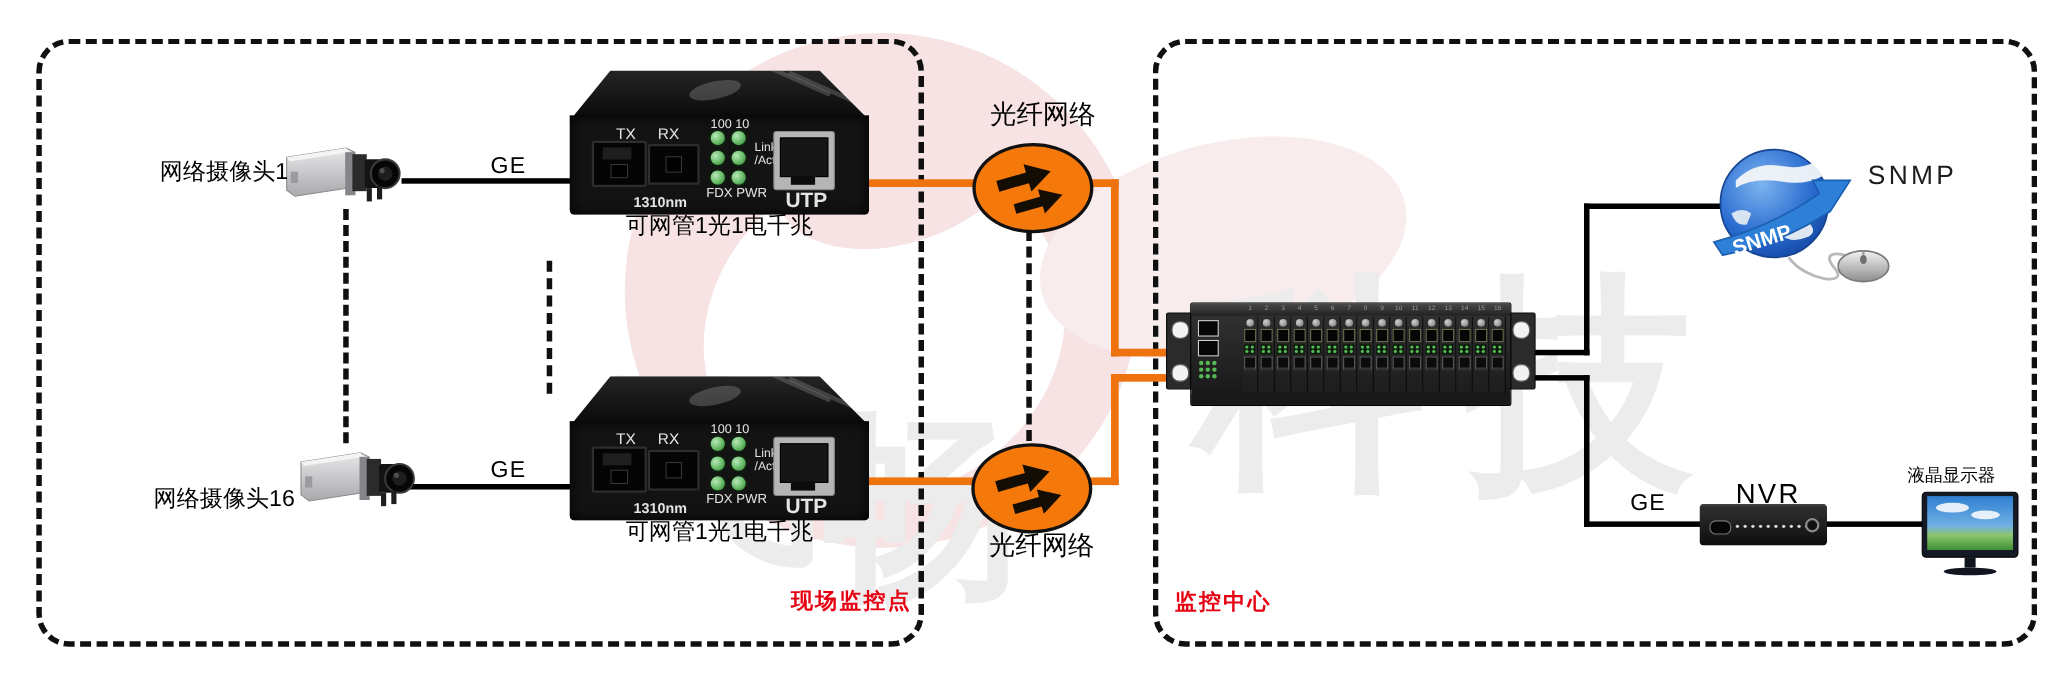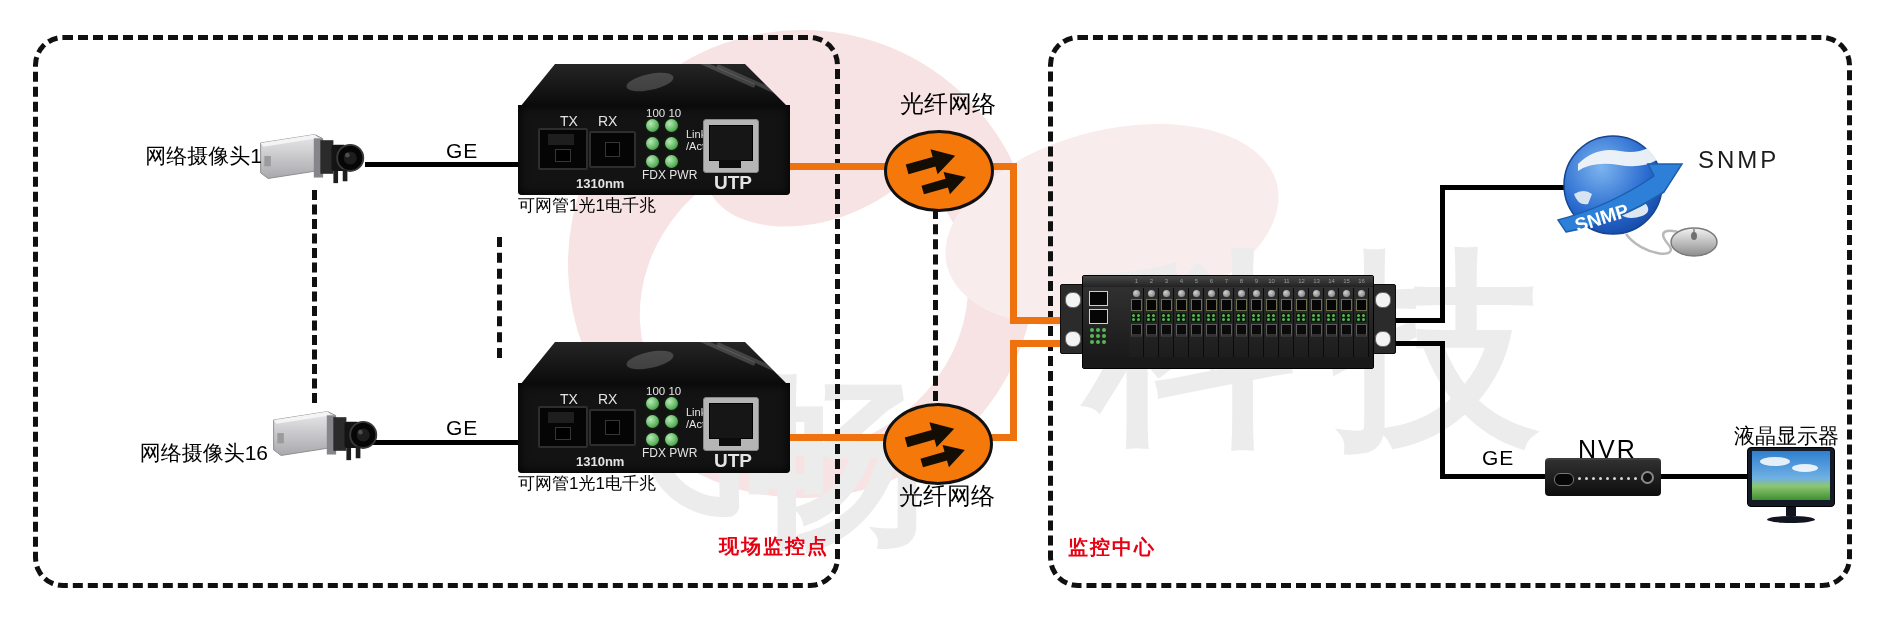--- a/index.html
+++ b/index.html
@@ -55,21 +55,21 @@
   .ledgrid{position:absolute;left:128px;top:14px;display:grid;grid-template-columns:13px 13px;
            grid-column-gap:6px;grid-row-gap:5px;}
   .led{width:13px;height:13px;border-radius:50%;
        background:radial-gradient(circle at 35% 35%,#b8e8b8,#63b963 55%,#2f6f2f);
        box-shadow:0 0 0 2px #101c10;}
   .rj45{position:absolute;left:185px;top:14px;width:54px;height:52px;background:#b5b5b5;
         border-radius:3px;border:1px solid #888;}
   .rj45 .hole{position:absolute;left:5px;top:5px;width:42px;height:34px;background:#161616;
               border:1px solid #000;}
   .rj45 .tab{position:absolute;left:15px;top:40px;width:22px;height:8px;background:#0c0c0c;}
-  .conv-label{position:absolute;width:272px;font-size:17px;line-height:19px;z-index:5;}
+  .conv-label{position:absolute;width:272px;text-align:center;font-size:21px;line-height:19px;z-index:5;}
 
   
   .cloud{position:absolute;width:104px;height:76px;border-radius:50%;
          background:#f4780a;border:3px solid #111;z-index:3;}
   .cloud-label{position:absolute;width:120px;text-align:right;font-size:24px;z-index:5;}
 
   
   .rack{position:absolute;left:1060px;top:275px;width:334px;height:92px;z-index:3;}
   .rack-ear{position:absolute;top:9px;width:24px;height:68px;background:#2b2b2b;
             border:1px solid #0c0c0c;border-radius:2px;}
@@ -116,21 +116,21 @@
 
   
   .mon{position:absolute;left:1747px;top:447px;z-index:3;}
   .mon-frame{position:relative;width:86px;height:58px;background:#141a26;border-radius:4px;
              border:1px solid #000;}
   .mon-screen{position:absolute;left:4px;top:3px;width:78px;height:49px;
               background:linear-gradient(#2f7fd0 0%,#6fb0e4 55%,#8cc66f 72%,#3f8f33 100%);overflow:hidden;}
   .mon-cloud{position:absolute;background:#fff;border-radius:50%;opacity:.85;}
   .mon-neck{width:10px;height:9px;background:#10151f;margin:0 auto;}
   .mon-base{width:48px;height:7px;background:#10151f;border-radius:50%;margin:0 auto;}
-  .mon-label{font-size:21px;}
+  .mon-label{font-size:16px;}
 </style>
 </head>
 <body>
 
 <div class="stage">
 
   <div class="wm wm-circle abs"></div>
   <div class="wm wm-swirl abs"></div>
   <div class="wm wm-swirl2 abs"></div>
   <div class="wm wm-wing abs"></div>

